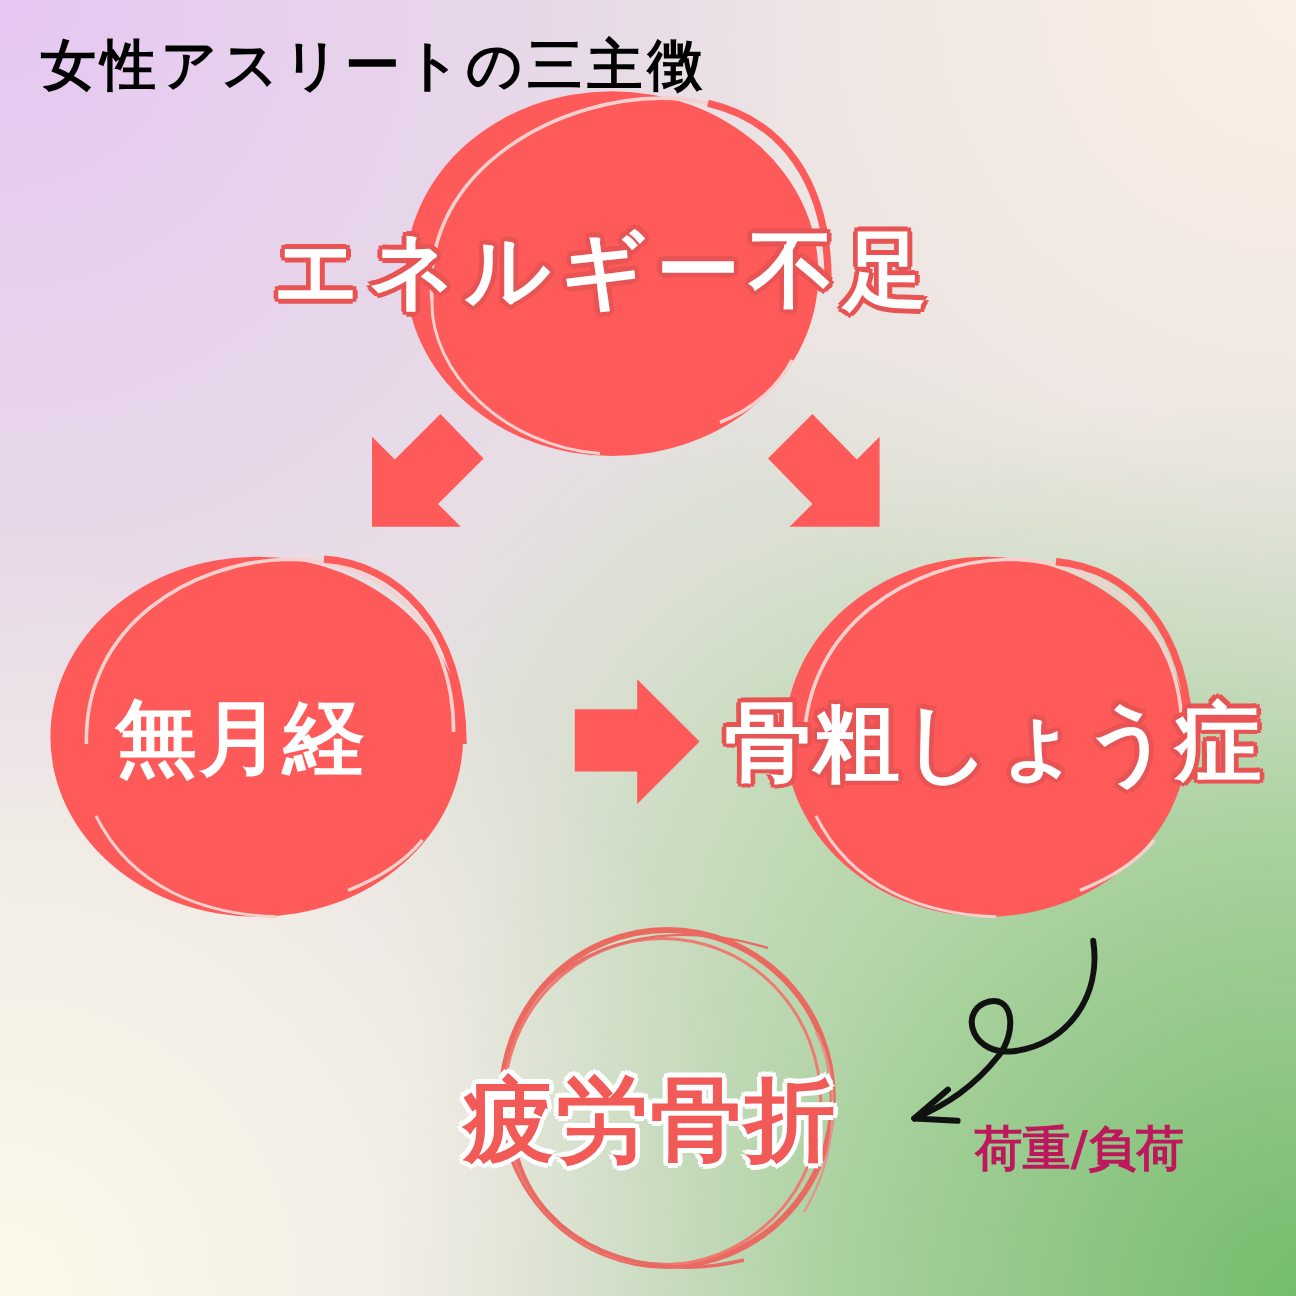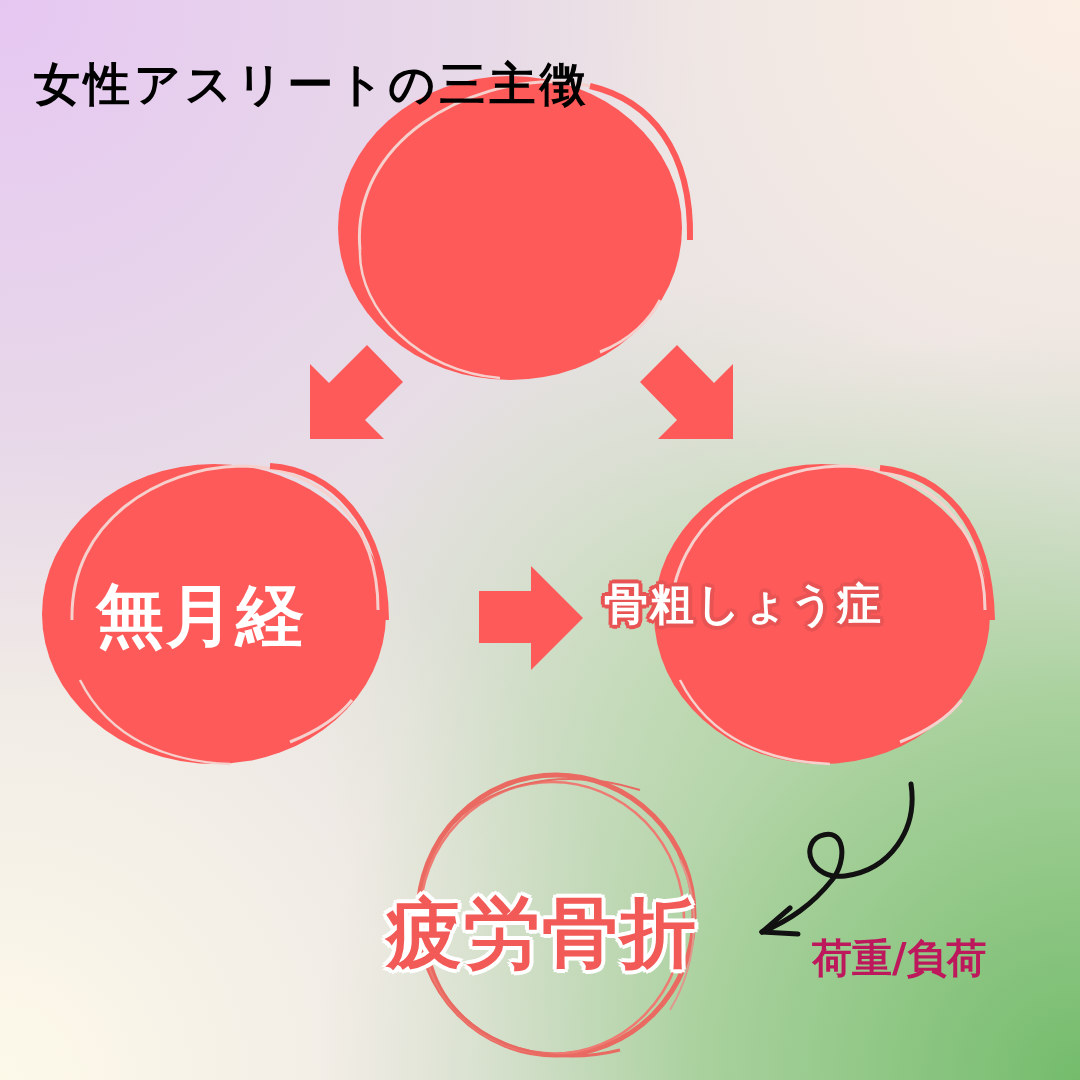--- a/index.html
+++ b/index.html
@@ -6,21 +6,21 @@
   body { width: 1080px; height: 1080px; overflow: hidden; }
   .canvas {
     position: relative; width: 1080px; height: 1080px; overflow: hidden;
     background: #e9e0e4;
     font-family: "DejaVu Sans", "Liberation Sans", sans-serif;
   }
   .bg { position: absolute; inset: 0; }
   .title {
     position: absolute; left: 34px; top: 24px;
     font-size: 46px; font-weight: bold; color: #000;
-    letter-spacing: 4px; white-space: nowrap; line-height: 60px; margin-top: 30px;
+    letter-spacing: 4px; white-space: nowrap; line-height: 60px;
   }
   .label {
     position: absolute; white-space: nowrap; font-weight: bold;
     text-align: center; line-height: 1;
   }
   .label-white {
     color: #fff;
     text-shadow:
       -3px -3px 0 #e85454, 3px -3px 0 #e85454, -3px 3px 0 #e85454, 3px 3px 0 #e85454,
       0 -4px 0 #e85454, 0 4px 0 #e85454, -4px 0 0 #e85454, 4px 0 0 #e85454;
@@ -116,21 +116,22 @@
 
     <g fill="none" stroke="#111" stroke-width="5" stroke-linecap="round" stroke-linejoin="round">
       <path d="M911 784 C 918 830, 890 870, 845 876 C 810 880, 800 845, 820 836 C 845 826, 848 860, 832 880 C 812 905, 790 920, 762 932"></path>
       <path d="M762 932 L 790 908"></path>
       <path d="M762 932 L 798 934"></path>
     </g>
   </svg>
 
   <div class="title">女性アスリートの三主徴</div>
 
+  <div class="label label-white" style="left:228px; top:190px; font-size:70px; letter-spacing:8px;">エネルギー不足</div>
 
   <div class="label plain-white" style="left:96px; top:582px; font-size:68px; letter-spacing:2px;">無月経</div>
 
-  <div class="label label-white" style="left:604px; top:582px; font-size:44px; letter-spacing:2px;">骨粗しょう症</div>
+  <div class="label label-white" style="left:604px; top:582px; font-size:72px; letter-spacing:2px;">骨粗しょう症</div>
 
   <div class="label label-red" style="left:386px; top:880px; font-size:76px; letter-spacing:2px;">疲労骨折</div>
 
   <div class="note" style="left:812px; top:938px;">荷重/負荷</div>
 </div>
 
 </body></html>

